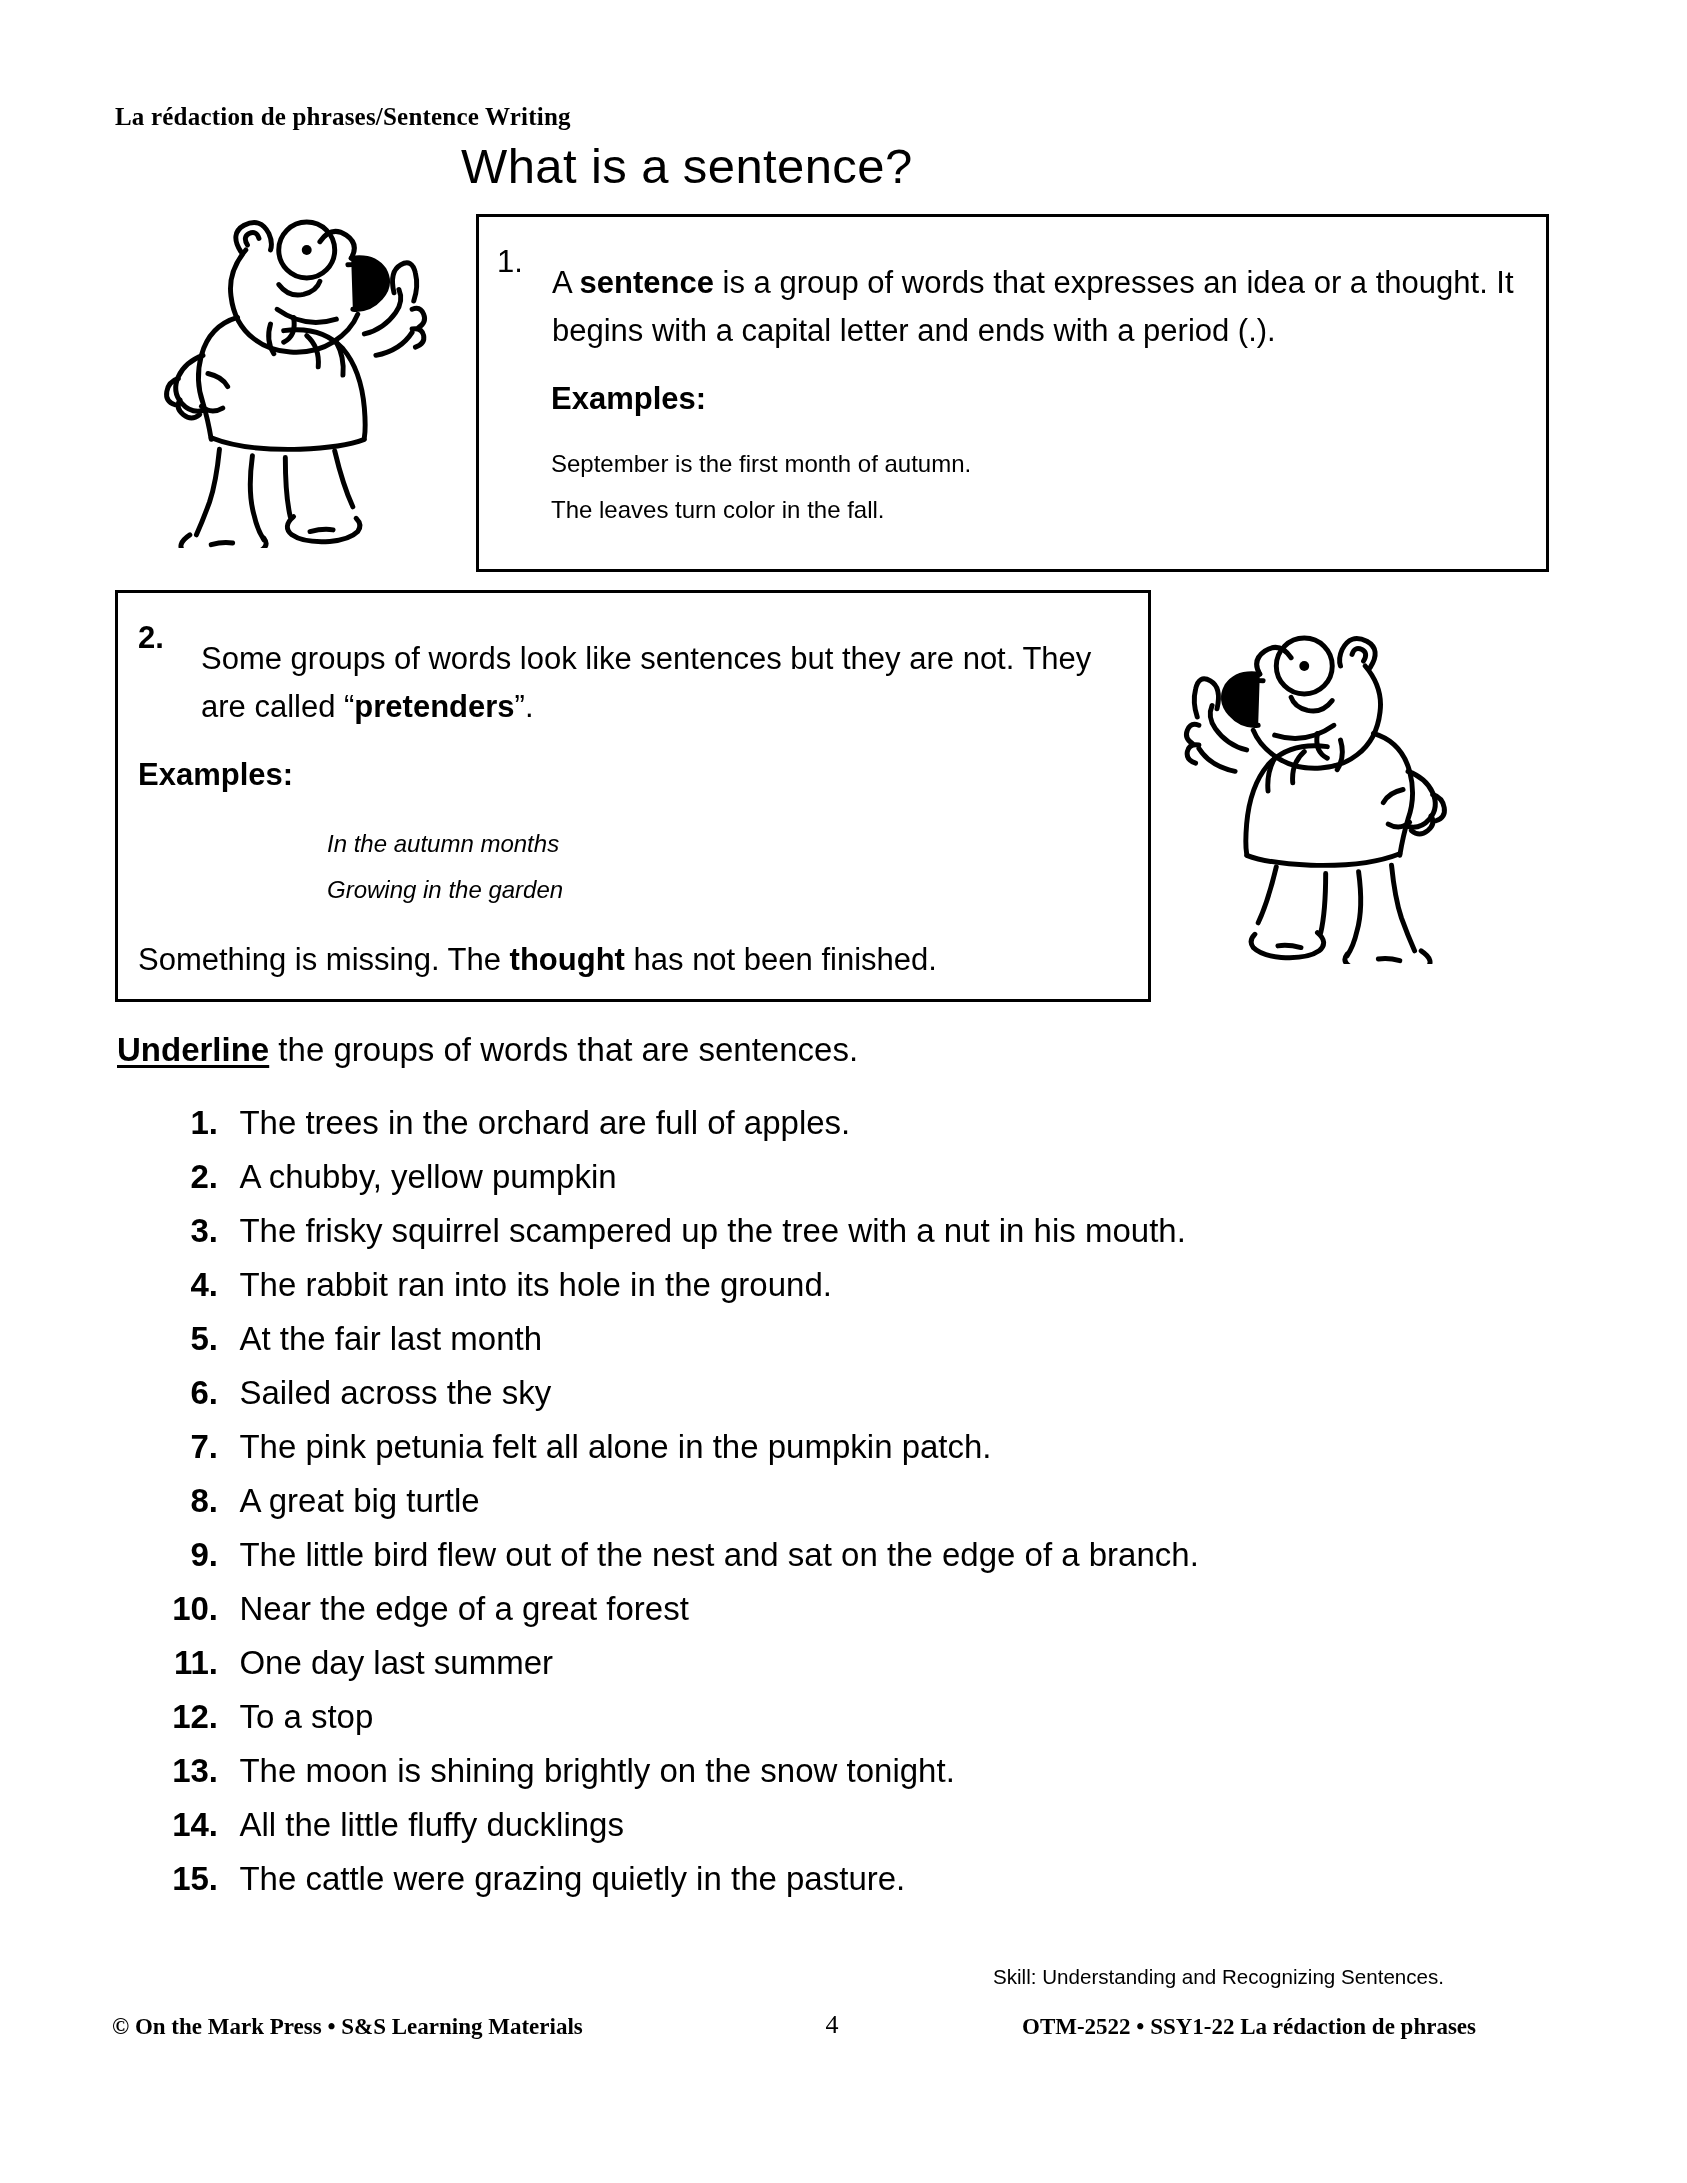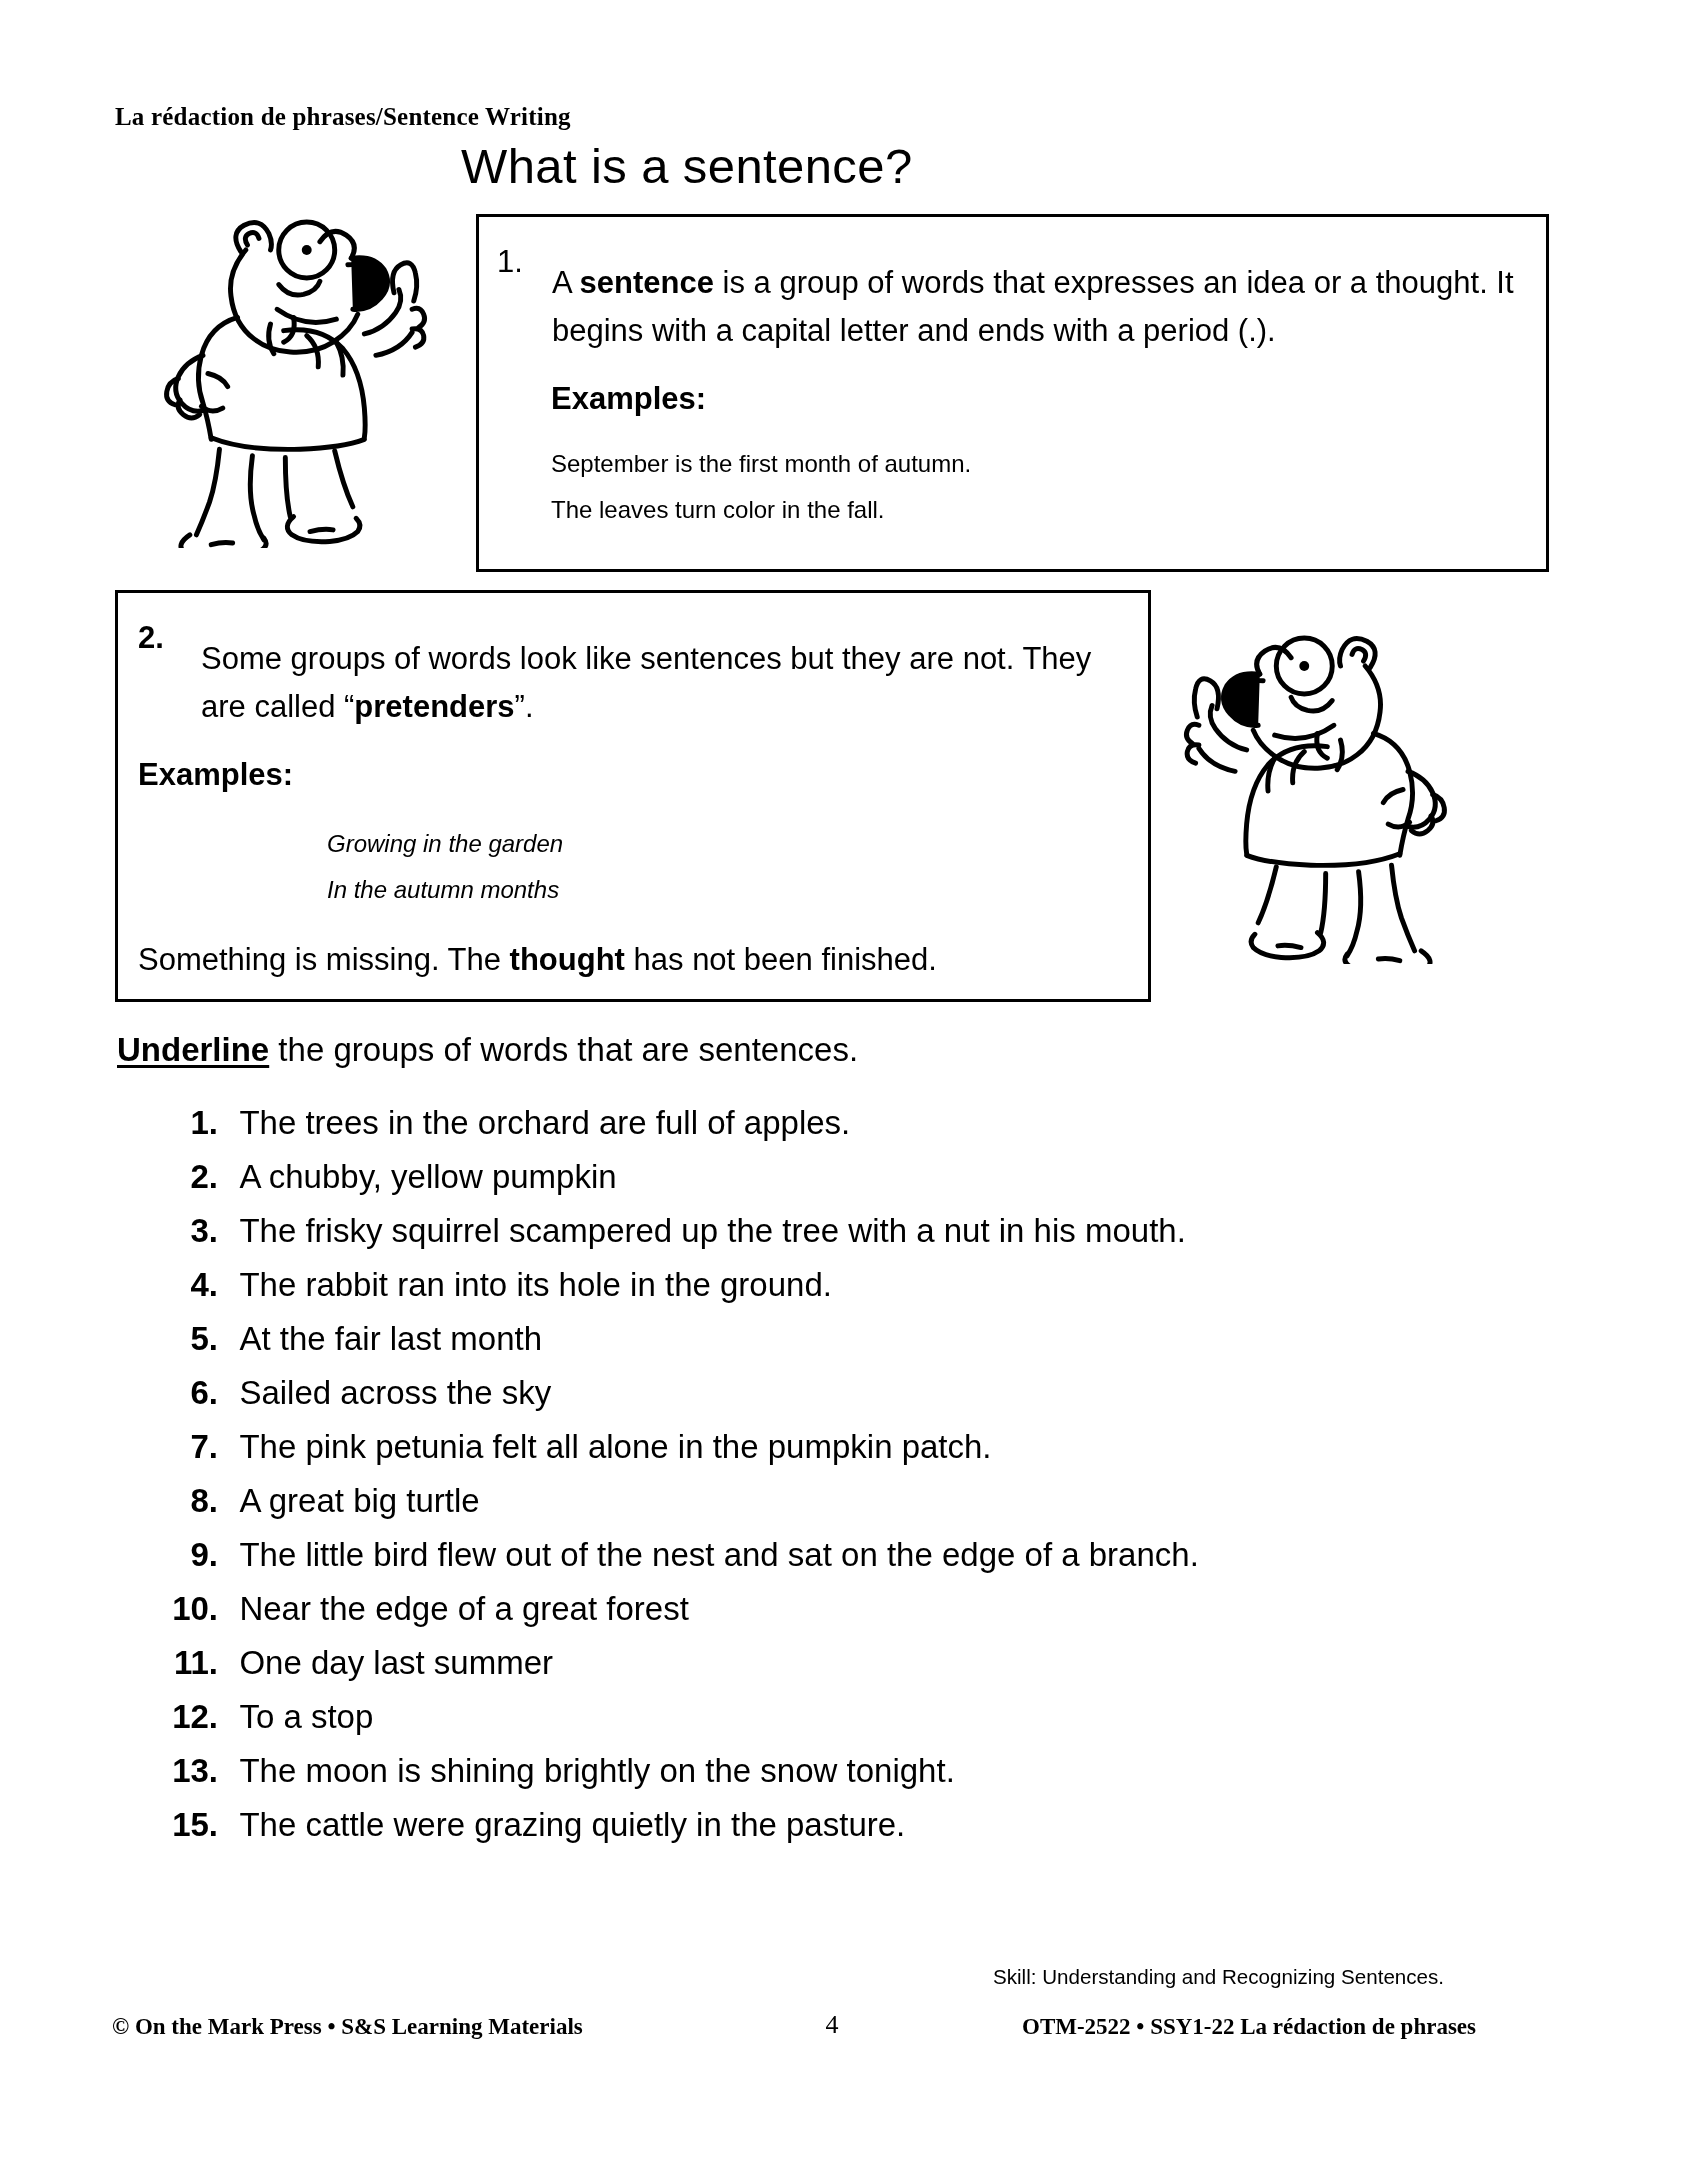--- a/index.html
+++ b/index.html
@@ -257,22 +257,22 @@
 </div>
 
 <div class="rule-box" id="box-two">
   <div class="box-inner-two">
     <div class="rule-row">
       <div class="rule-num">2.</div>
       <div class="rule-text"><span>Some groups of words look like sentences but they are not.  They are called “</span><b>pretenders</b><span>”.</span></div>
     </div>
     <div class="examples-label">Examples:</div>
     <div class="example-block">
+      <div class="example-line">In the autumn months</div>
       <div class="example-line">Growing in the garden</div>
-      <div class="example-line">In the autumn months</div>
     </div>
     <div class="closing-text"><span>Something is missing.  The </span><b>thought</b><span> has not been finished.</span></div>
   </div>
 </div>
 
 <div class="bear" id="bear-right">
   <svg viewBox="0 0 370 430" width="305" height="354" xmlns="http://www.w3.org/2000/svg" fill="none" stroke="#000" stroke-width="6" stroke-linecap="round" stroke-linejoin="round">
     <path d="M132 70 q-14 -22 4 -32 q20 -10 30 10 q5 11 2 20"></path>
     <path d="M140 62 q-6 -10 2 -14 q9 -4 12 6"></path>
     <path d="M228 58 q14 -20 32 -8 q16 11 6 28"></path>
@@ -360,20 +360,24 @@
     </div>
   <div class="ex-item">
       <div class="ex-num">12.</div>
       <div class="ex-text">To a stop</div>
     </div>
   <div class="ex-item">
       <div class="ex-num">13.</div>
       <div class="ex-text">The moon is shining brightly on the snow tonight.</div>
     </div>
   <div class="ex-item">
+      <div class="ex-num">14.</div>
+      <div class="ex-text">All the little fluffy ducklings</div>
+    </div>
+  <div class="ex-item">
       <div class="ex-num">15.</div>
       <div class="ex-text">The cattle were grazing quietly in the pasture.</div>
     </div>
 </div>
 
 <div id="footer-skill">Skill: Understanding and Recognizing Sentences.</div>
 <div id="footer-left">© On the Mark Press • S&amp;S Learning Materials</div>
 <div id="footer-page">4</div>
 <div id="footer-right">OTM-2522 • SSY1-22 La rédaction de phrases</div>
 

